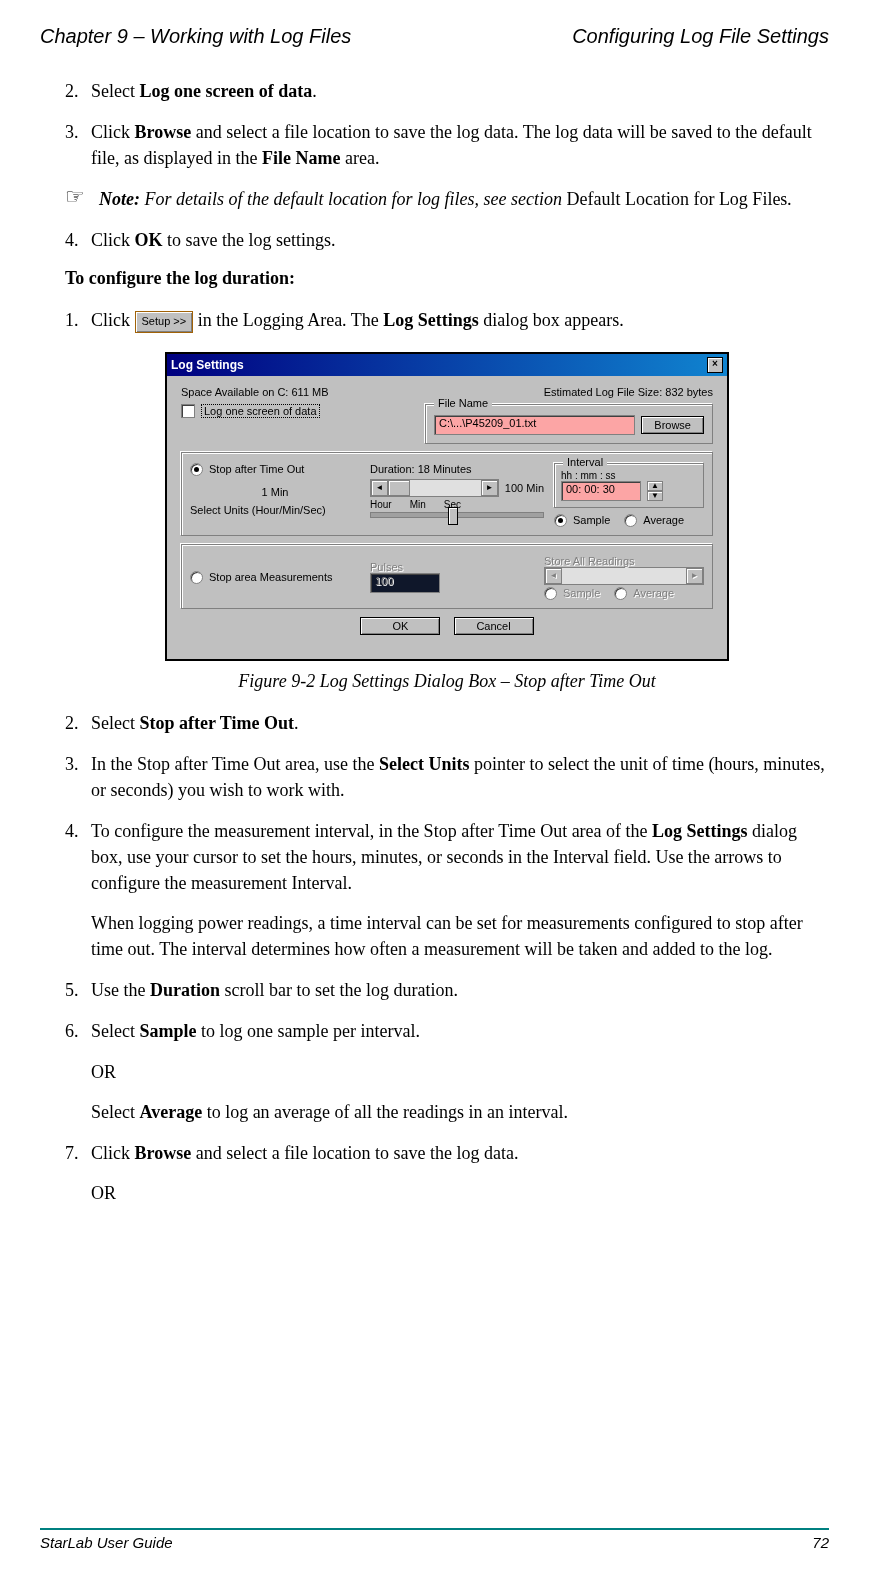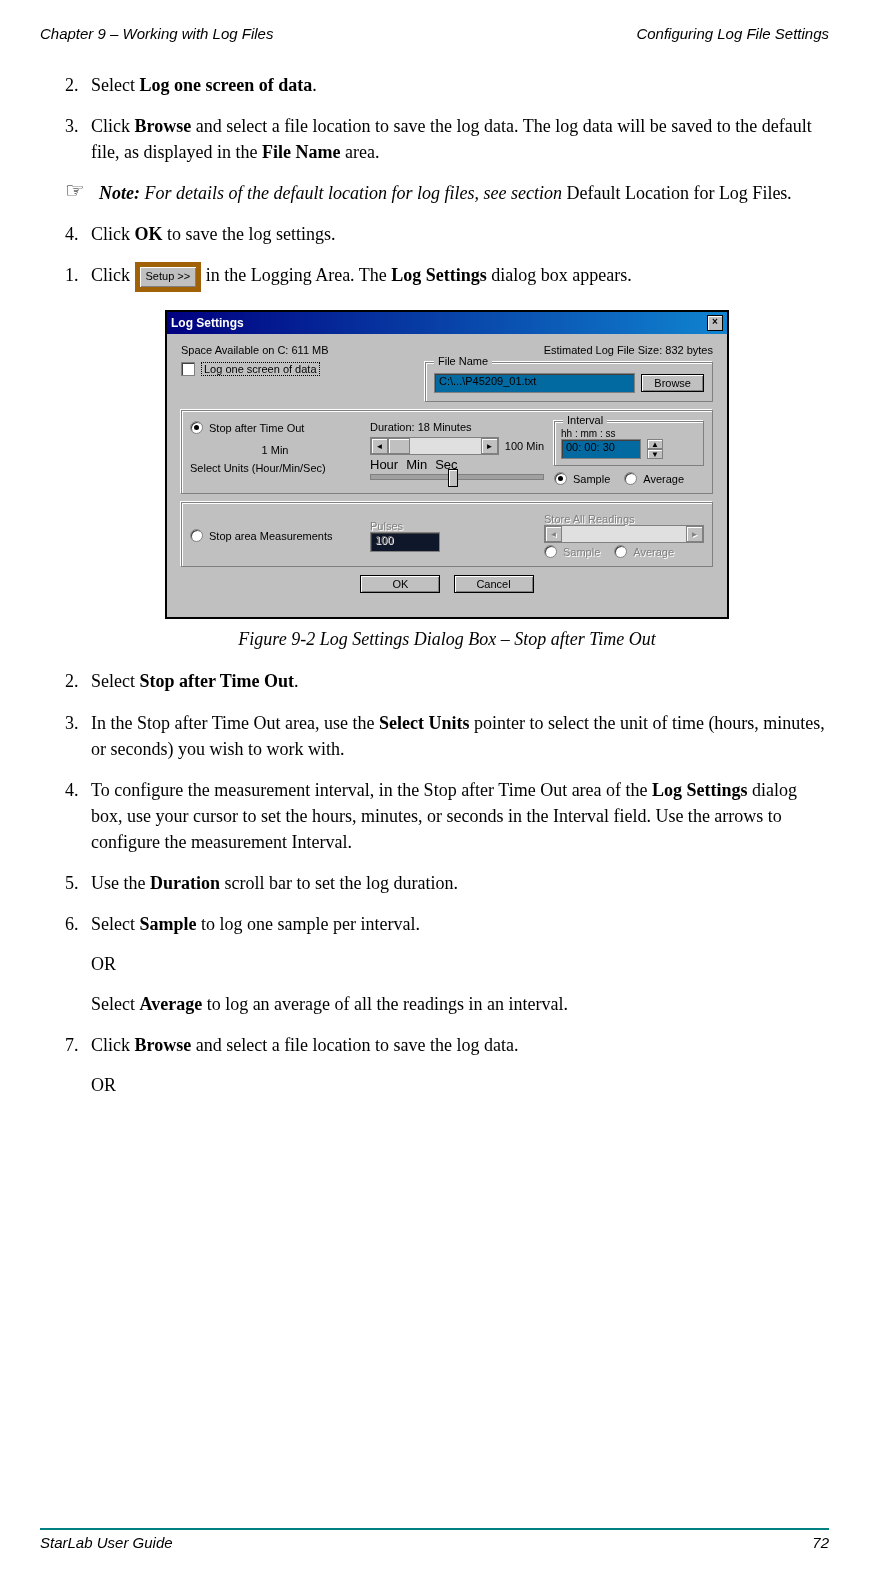--- a/index.html
+++ b/index.html
@@ -15,21 +15,21 @@
     padding: 25px 40px 20px 40px;
     box-sizing: border-box;
     min-height: 1571px;
     position: relative;
   }
   .header-row {
     display: flex;
     justify-content: space-between;
     font-family: Arial, Helvetica, sans-serif;
     font-style: italic;
-    font-size: 15px;
+    font-size: 20px;
     margin-bottom: 30px;
   }
   .content {
     padding-left: 25px;
     padding-right: 0;
   }
   .list-item {
     display: flex;
     margin-bottom: 15px;
     line-height: 1.45;
@@ -69,21 +69,21 @@
     font-weight: bold;
     margin-bottom: 18px;
   }
   .para {
     margin-bottom: 18px;
     line-height: 1.45;
   }
   .setup-btn {
     display: inline-block;
     background: #c0c0c0;
-    border: 5px solid #a16207;
+    border: 1px solid #a16207;
     font-family: Arial, sans-serif;
     font-size: 11px;
     padding: 2px 6px;
     vertical-align: middle;
     box-shadow: inset 1px 1px 0 #fff, inset -1px -1px 0 #808080;
   }
   .figure-wrap {
     text-align: center;
     margin: 18px 0 10px 0;
   }
@@ -150,21 +150,21 @@
     height: 12px;
     background: #fff;
     border: 1px solid #808080;
     box-shadow: inset 1px 1px 0 #404040;
   }
   .dotted-label {
     border: 1px dotted #000;
     padding: 0 2px;
   }
   .win-input {
-    background: #0369a1;
+    background: #fca5a5;
     border: 1px solid #808080;
     box-shadow: inset 1px 1px 0 #404040;
     padding: 1px 4px;
     font-family: inherit;
     font-size: 11px;
     height: 16px;
   }
   .win-btn {
     background: #c0c0c0;
     border: 1px solid #000;
@@ -289,20 +289,21 @@
     </div>
 
     <div class="list-item">
       <div class="list-num">4.</div>
       <div class="list-body">
         <span>Click </span><b>OK</b><span> to save the log settings.</span>
       </div>
     </div>
 
 
+    <div class="sub-heading">To configure the log duration:</div>
 
     <div class="para list-item">
       <div class="list-num">1.</div>
       <div class="list-body">
         <span>Click </span><span class="setup-btn">Setup &gt;&gt;</span><span> in the Logging Area. The </span><b>Log Settings</b><span> dialog box appears.</span>
       </div>
     </div>
 
     <div class="figure-wrap">
       <div class="dialog">
@@ -343,21 +344,21 @@
                 <div style="margin-bottom:4px;">Duration: 18 Minutes</div>
                 <div class="row-flex" style="margin-bottom:2px;">
                   <div class="scrollbar" style="flex:1;">
                     <div class="sb-btn">◄</div>
                     <div class="sb-thumb"></div>
                     <div style="flex:1;"></div>
                     <div class="sb-btn">►</div>
                   </div>
                   <span>100 Min</span>
                 </div>
-                <div class="row-flex" style="gap:8px;font-size:13px;margin-bottom:2px;">
+                <div class="row-flex" style="gap:18px;font-size:10px;margin-bottom:2px;">
                   <span>Hour</span>
                   <span>Min</span>
                   <span>Sec</span>
                 </div>
                 <div class="slider-track">
                   <div class="slider-thumb" style="left:45%;"></div>
                 </div>
               </div>
               <div style="width:150px;">
                 <div class="groupbox" style="padding:6px;margin-bottom:6px;">
@@ -437,20 +438,21 @@
       <div class="list-num">3.</div>
       <div class="list-body">
         <span>In the Stop after Time Out area, use the </span><b>Select Units</b><span> pointer to select the unit of time (hours, minutes, or seconds) you wish to work with.</span>
       </div>
     </div>
 
     <div class="list-item">
       <div class="list-num">4.</div>
       <div class="list-body">
         <span>To configure the measurement interval, in the Stop after Time Out area of the </span><b>Log Settings</b><span> dialog box, use your cursor to set the hours, minutes, or seconds in the Interval field. Use the arrows to configure the measurement Interval.</span>
+        <div class="sub-para">When logging power readings, a time interval can be set for measurements configured to stop after time out. The interval determines how often a measurement will be taken and added to the log.</div>
       </div>
     </div>
 
     <div class="list-item">
       <div class="list-num">5.</div>
       <div class="list-body">
         <span>Use the </span><b>Duration</b><span> scroll bar to set the log duration.</span>
       </div>
     </div>
 

